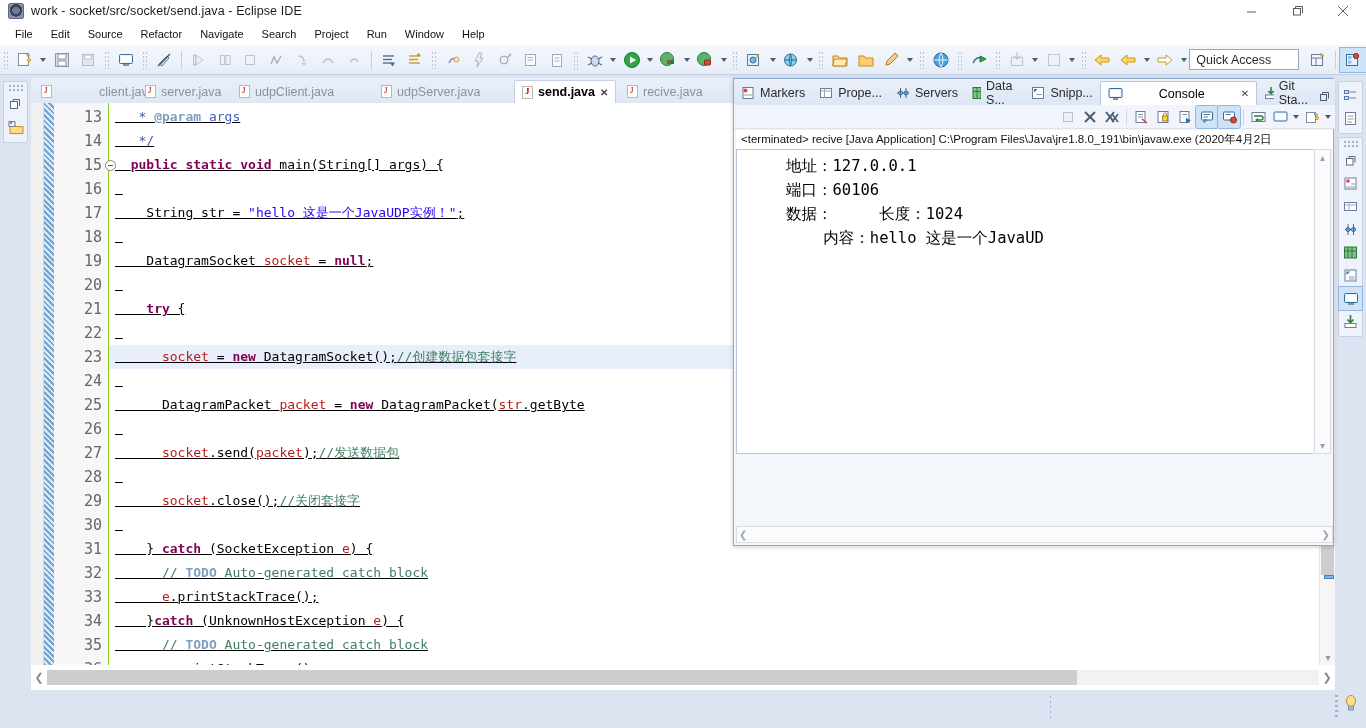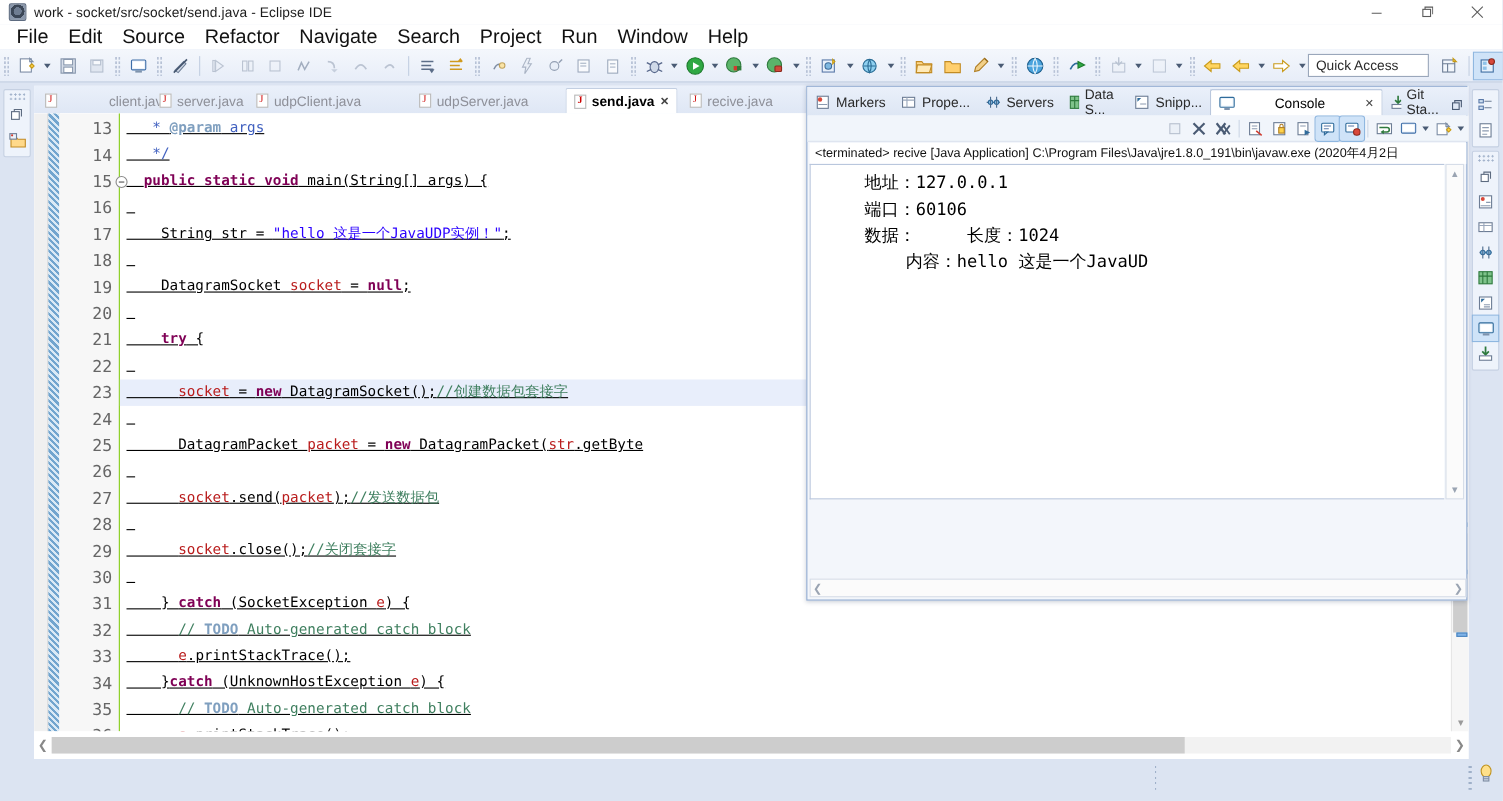--- a/index.html
+++ b/index.html
@@ -28,21 +28,21 @@
   .winbtns { position:absolute; right:0; top:0; height:22px; display:flex; }
   .winbtn { width:46px; height:22px; display:flex; align-items:center; justify-content:center;
             color:#5a5a5a; font-size:13px; }
   .winbtn svg { display:block; }
 
   
   .menubar {
     position:absolute; left:0; top:22px; width:1366px; height:23px;
     background:#ffffff; display:flex; align-items:center; padding-left:6px;
   }
-  .menu-item { font-size:18px; color:#111; padding:2px 9px; cursor:default; }
+  .menu-item { font-size:11px; color:#111; padding:2px 9px; cursor:default; }
 
   
   .toolbar {
     position:absolute; left:0; top:45px; width:1366px; height:30px;
     background: linear-gradient(#f4f7fc, #e7edf8);
     border-bottom:1px solid #c3cfe2;
     display:flex; align-items:center;
   }
   .tb-grip { width:6px; height:18px; margin:0 3px;
     background-image: radial-gradient(#b7c2d6 34%, transparent 36%);
@@ -628,21 +628,21 @@
 
     <div class="tabrow">
       <div class="etab" style="left:3px;gap:47px;">
         <span class="jicon"></span>
         <span>client.java</span>
       </div>
       <div class="etab" style="left:107px;">
         <span class="jicon"></span>
         <span>server.java</span>
       </div>
-      <div class="etab" style="left:195px;">
+      <div class="etab" style="left:201px;">
         <span class="jicon"></span>
         <span>udpClient.java</span>
       </div>
       <div class="etab" style="left:343px;">
         <span class="jicon"></span>
         <span>udpServer.java</span>
       </div>
       <div class="etab active" style="left:483px;">
         <span class="jicon"></span>
         <span>send.java</span>

